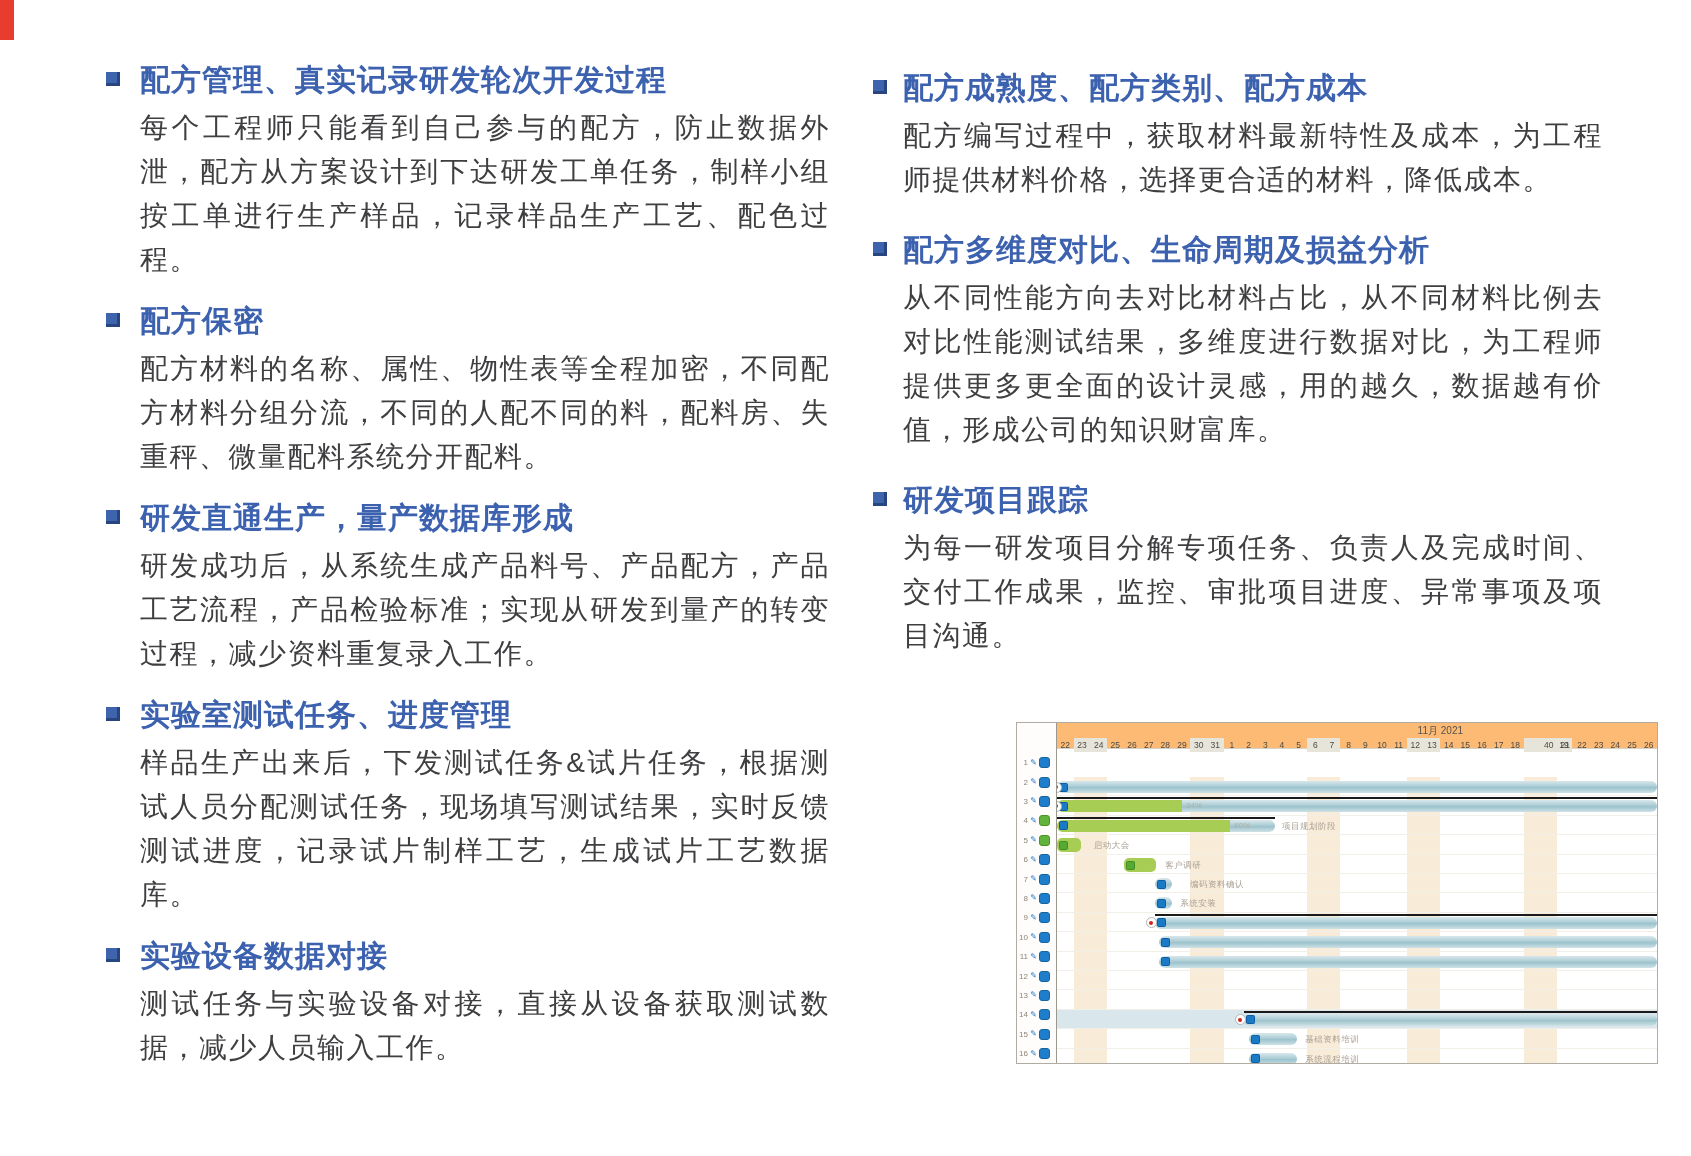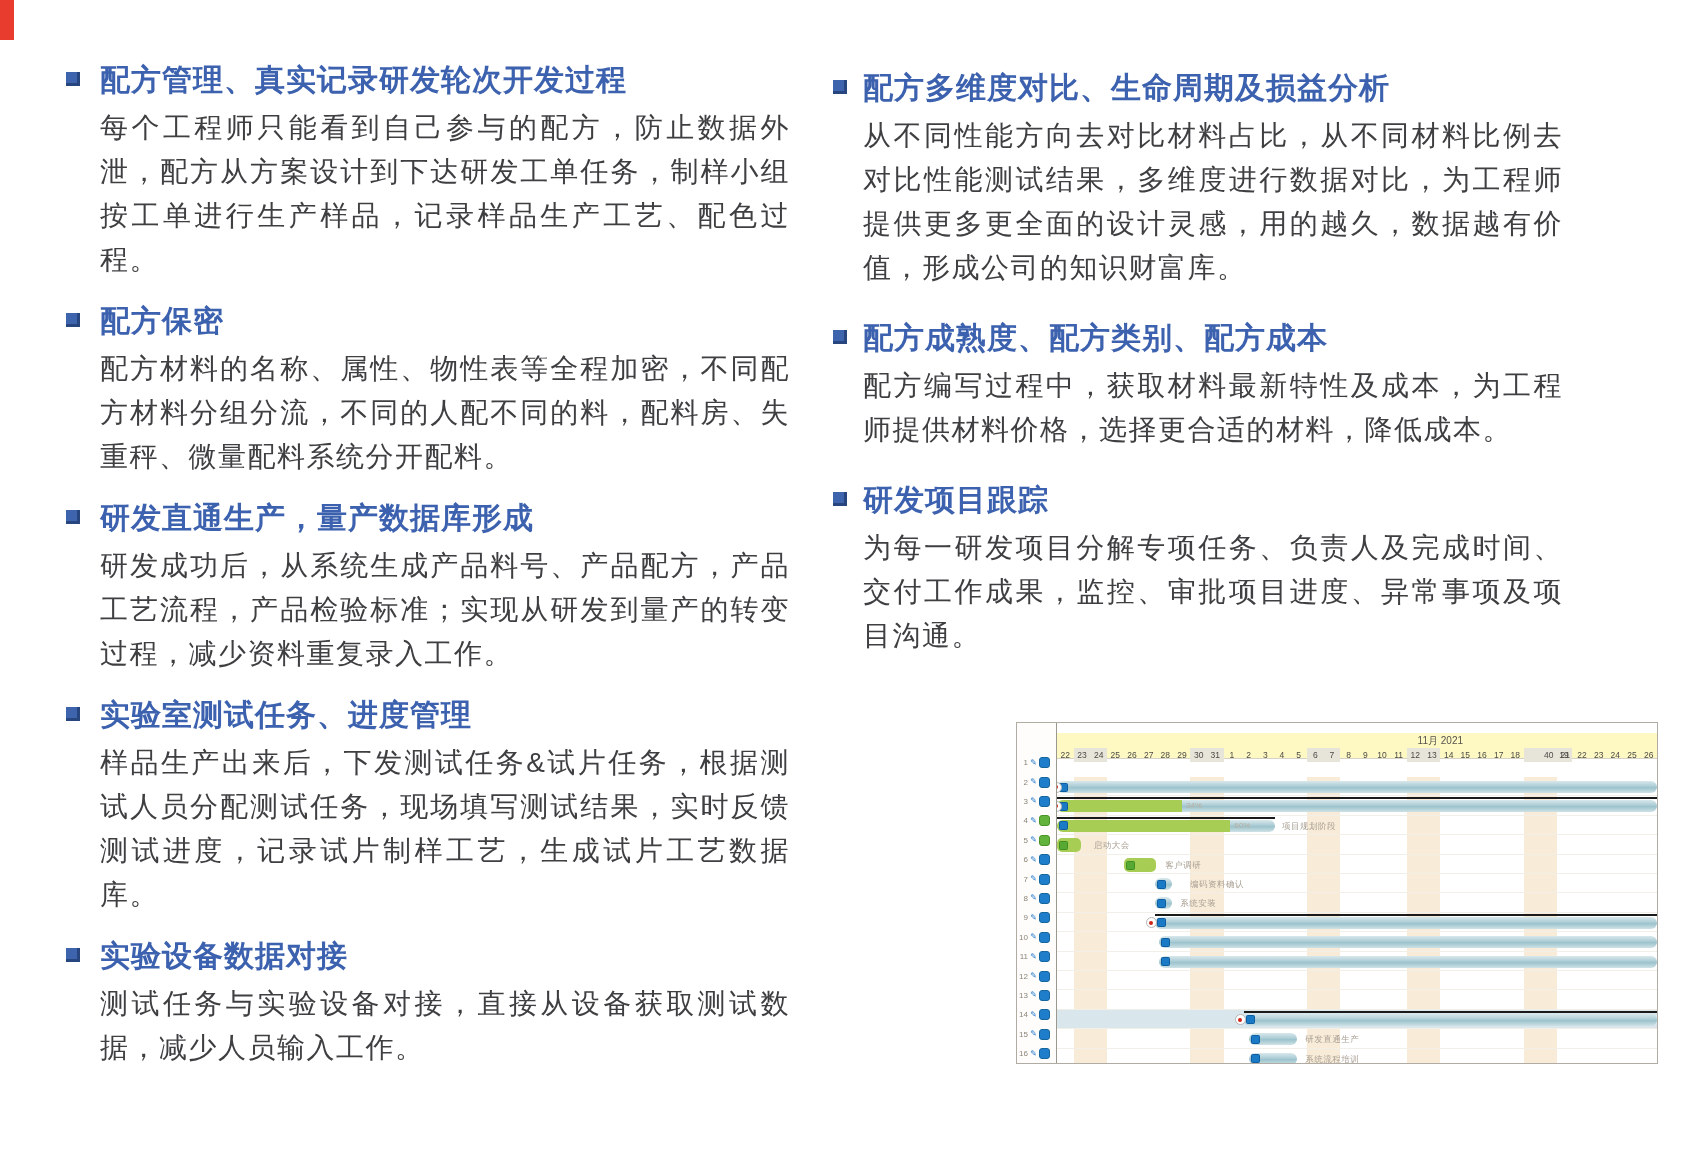--- a/index.html
+++ b/index.html
@@ -2,21 +2,21 @@
 <html><head>
 <meta charset="utf-8">
 <style>
   html,body{margin:0;padding:0;}
   body{
     width:1691px;height:1156px;position:relative;background:#ffffff;
     font-family:"Liberation Sans","DejaVu Sans",sans-serif;
     overflow:hidden;
   }
   .accent{position:absolute;left:0;top:0;width:14px;height:40px;}
-  .col{position:absolute;}
+  .col{position:absolute;margin-left:40px;}
   .col-left{left:100px;top:58px;width:690px;}
   .col-right{left:863px;top:66px;width:700px;}
   .section{position:relative;margin-bottom:17px;}
   .col-right .section{margin-bottom:26px;}
   .sec-head{
     position:relative;color:#3c61ae;font-weight:bold;font-size:30px;
     line-height:44px;letter-spacing:1px;
   }
   .bullet{
     position:absolute;left:-34px;top:14px;width:14px;height:14px;
@@ -26,21 +26,21 @@
   .col-right .bullet{left:-30px;}
   .sec-body{
     color:#3f3f42;font-size:28px;line-height:44px;letter-spacing:1.5px;
     text-align:justify;margin-top:4px;
   }
   
   .gantt{
     position:absolute;left:1016px;top:722px;width:642px;height:342px;
     background:#ffffff;border:1px solid #b0aca3;box-sizing:border-box;overflow:hidden;
   }
-  .g-header{position:absolute;left:0;top:0;right:0;height:26px;background:#fef9c3;border-bottom:1px solid #d6d2c6;box-sizing:border-box;margin-top:10px;}
+  .g-header{position:absolute;left:0;top:0;right:0;height:26px;background:#fdba74;border-bottom:1px solid #d6d2c6;box-sizing:border-box;}
   .g-month{position:absolute;top:1px;height:14px;font-size:10px;color:#55524c;text-align:center;line-height:14px;}
   .g-day{position:absolute;top:15px;height:14px;font-size:8.5px;color:#4c4a45;text-align:center;line-height:14px;}
   .g-day.wkd{background:#e7e4da;}
   .g-gutter{position:absolute;left:0;top:0;width:40px;height:100%;border-right:1px solid #9b988f;box-sizing:border-box;background:#fefdfb;}
   .g-gutrow{position:absolute;left:0;width:39px;display:flex;align-items:center;}
   .g-num{width:11px;text-align:right;font-size:8px;color:#8b857a;}
   .g-pencil{width:11px;text-align:center;font-size:8px;color:#2e7fd0;line-height:10px;}
   .g-status{width:9px;height:9px;border-radius:3px;}
   .g-status.blue{background:#1f7ecb;border:1px solid #15659f;}
   .g-status.green{background:#62b33c;border:1px solid #4a9427;}
@@ -82,26 +82,26 @@
       <div class="sec-head"><span class="bullet"></span>实验室测试任务、进度管理</div>
       <div class="sec-body">样品生产出来后，下发测试任务&amp;试片任务，根据测试人员分配测试任务，现场填写测试结果，实时反馈测试进度，记录试片制样工艺，生成试片工艺数据库。</div>
     </div>
     <div class="section">
       <div class="sec-head"><span class="bullet"></span>实验设备数据对接</div>
       <div class="sec-body">测试任务与实验设备对接，直接从设备获取测试数据，减少人员输入工作。</div>
     </div>
   </div>
 <div class="col col-right" id="col-right">
     <div class="section">
+      <div class="sec-head"><span class="bullet"></span>配方成熟度、配方类别、配方成本</div>
+      <div class="sec-body">配方编写过程中，获取材料最新特性及成本，为工程师提供材料价格，选择更合适的材料，降低成本。</div>
+    </div>
+    <div class="section">
       <div class="sec-head"><span class="bullet"></span>配方多维度对比、生命周期及损益分析</div>
       <div class="sec-body">从不同性能方向去对比材料占比，从不同材料比例去对比性能测试结果，多维度进行数据对比，为工程师提供更多更全面的设计灵感，用的越久，数据越有价值，形成公司的知识财富库。</div>
-    </div>
-    <div class="section">
-      <div class="sec-head"><span class="bullet"></span>配方成熟度、配方类别、配方成本</div>
-      <div class="sec-body">配方编写过程中，获取材料最新特性及成本，为工程师提供材料价格，选择更合适的材料，降低成本。</div>
     </div>
     <div class="section">
       <div class="sec-head"><span class="bullet"></span>研发项目跟踪</div>
       <div class="sec-body">为每一研发项目分解专项任务、负责人及完成时间、交付工作成果，监控、审批项目进度、异常事项及项目沟通。</div>
     </div>
   </div>
 
 <div class="gantt" id="gantt">
   <div class="g-header">
     <div class="g-month" id="g-month" style="left: 206.667px; width: 433.333px;">11月 2021</div>
@@ -222,21 +222,21 @@
         <div class="g-over" style="left: 186.667px; width: 413.333px;"></div>
         <div class="g-bar" style="left: 186.667px; width: 413.333px;"></div>
         <div class="g-sq" style="left: 188.667px;"></div>
         <div class="g-mile" style="left: 177.667px;">
           <span></span>
         </div>
       </div>
       <div class="g-row" style="top: 252.2px; height: 19.4px;">
         <div class="g-bar" style="left: 191.667px; width: 48.3333px;"></div>
         <div class="g-sq" style="left: 193.667px;"></div>
-        <div class="g-lbl" style="left: 248.333px;">研发直通生产</div>
+        <div class="g-lbl" style="left: 248.333px;">基础资料培训</div>
       </div>
       <div class="g-row" style="top: 271.6px; height: 19.4px;">
         <div class="g-bar" style="left: 191.667px; width: 48.3333px;"></div>
         <div class="g-sq" style="left: 193.667px;"></div>
         <div class="g-lbl" style="left: 248.333px;">系统流程培训</div>
       </div>
       <div class="g-row" style="top: 291px; height: 19.4px;">
         <div class="g-bar" style="left: 191.667px; width: 408.333px;"></div>
         <div class="g-sq" style="left: 193.667px;"></div>
       </div>

